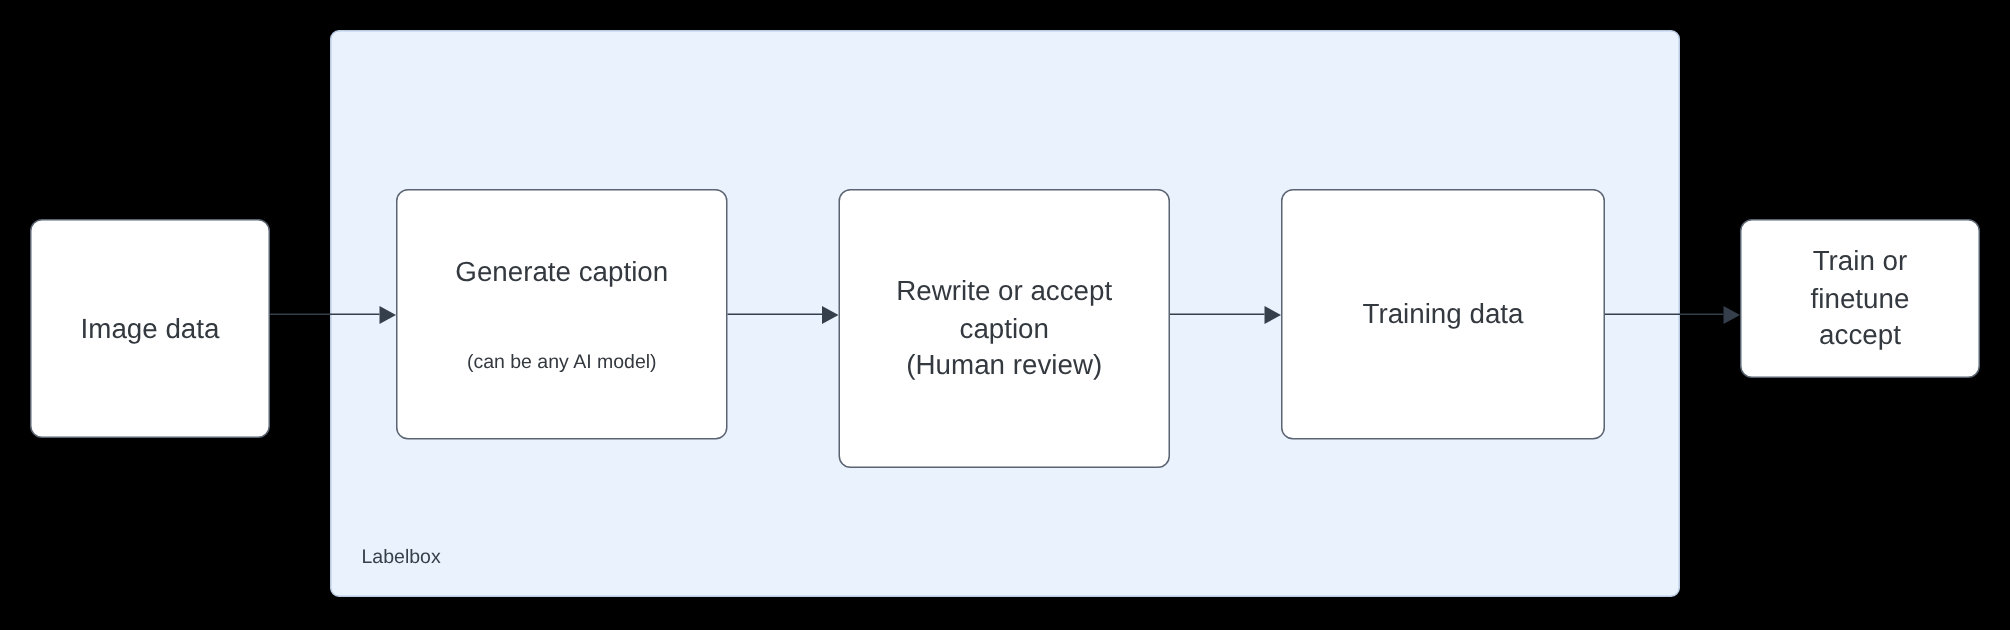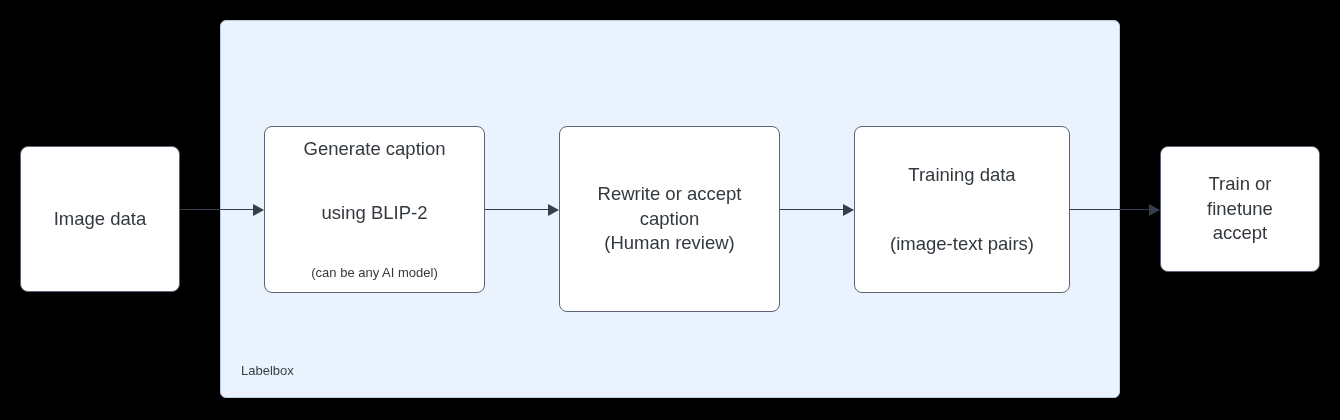--- a/index.html
+++ b/index.html
@@ -59,21 +59,21 @@
   }
   .node .line.small {
     font-size: 13px;
     line-height: 1.3;
   }
 
   #node-image-data   { left: 20px;   top: 146px; width: 160px; height: 146px; }
   #node-generate     { left: 264px;  top: 126px; width: 221px; height: 167px; gap: 40px; }
   #node-rewrite      { left: 559px;  top: 126px; width: 221px; height: 186px; }
   #node-training     { left: 854px;  top: 126px; width: 216px; height: 167px; gap: 44px; }
-  #node-train-models { left: 1160px; top: 146px; width: 160px; height: 126px; }
+  #node-train-models { left: 1160px; top: 146px; width: 160px; height: 106px; }
 
   
   .connector {
     position: absolute;
     height: 12px;
     top: 204px;
   }
   .connector .shaft {
     position: absolute;
     left: 0;
@@ -120,21 +120,20 @@
     <div class="line">Image data</div>
   </div>
 
   <div class="connector" id="conn-1">
     <div class="shaft"></div>
     <div class="head"></div>
   </div>
 
   <div class="node" id="node-generate">
     <div class="line">Generate caption</div>
-    <div class="line">using BLIP-2</div>
     <div class="line small">(can be any AI model)</div>
   </div>
 
   <div class="connector" id="conn-2">
     <div class="shaft"></div>
     <div class="head"></div>
   </div>
 
   <div class="node" id="node-rewrite">
     <div class="line">Rewrite or accept</div>
@@ -142,21 +141,20 @@
     <div class="line">(Human review)</div>
   </div>
 
   <div class="connector" id="conn-3">
     <div class="shaft"></div>
     <div class="head"></div>
   </div>
 
   <div class="node" id="node-training">
     <div class="line">Training data</div>
-    <div class="line">(image-text pairs)</div>
   </div>
 
   <div class="connector" id="conn-4">
     <div class="shaft"></div>
     <div class="head"></div>
   </div>
 
   <div class="node" id="node-train-models">
     <div class="line">Train or</div>
     <div class="line">finetune</div>

